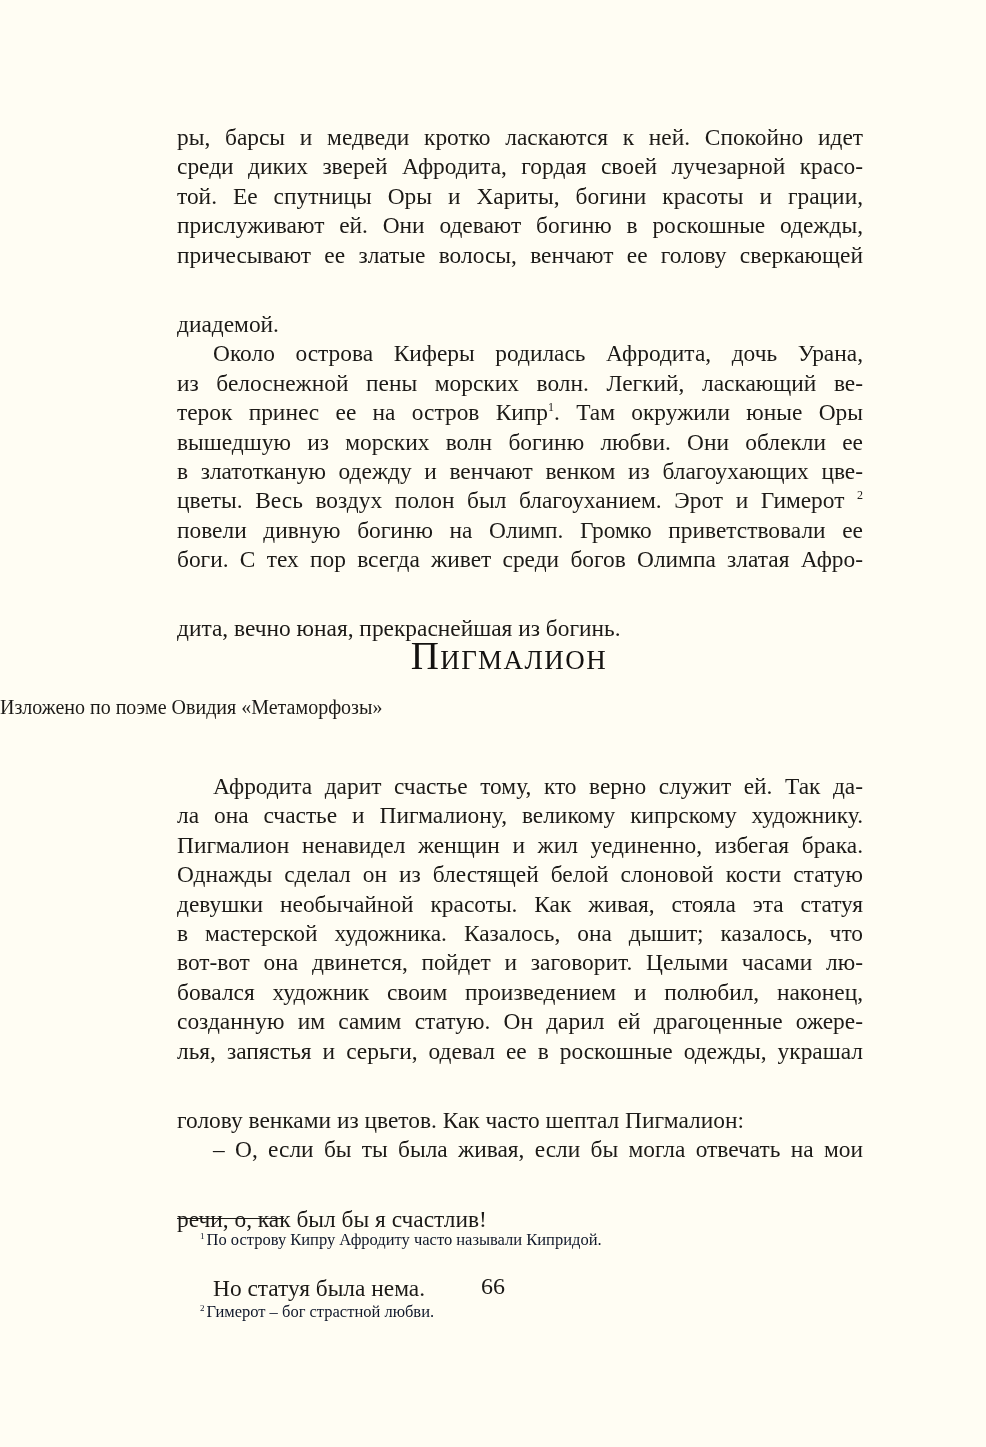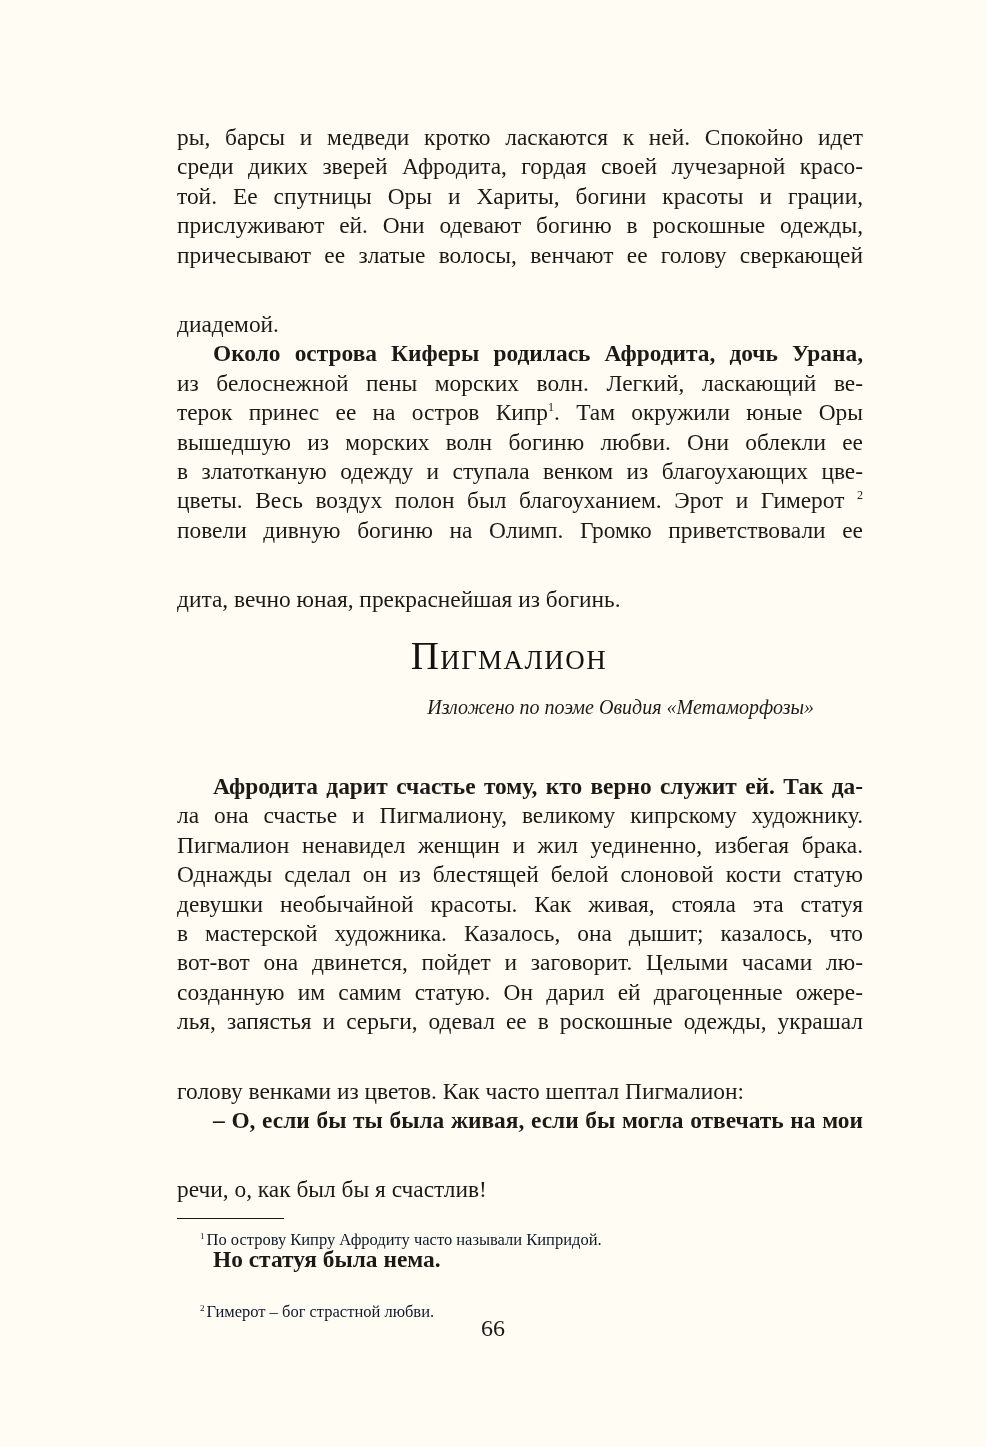--- a/index.html
+++ b/index.html
@@ -34,21 +34,20 @@
       text-align-last: justify;
       white-space: nowrap;
       height: 29.4px;
     }
     .para .line.last {
       text-align-last: left;
       margin-top: 40px;
     }
     .indent {
       padding-left: 36px;
-      font-weight: bold;
     }
     sup.fn {
       font-size: 12px;
       vertical-align: 9px;
       line-height: 0;
     }
     .chapter-title {
       position: absolute;
       left: 0;
       width: 986px;
@@ -59,22 +58,21 @@
       font-variant: small-caps;
       color: #141210;
       margin: 16px;
       font-weight: normal;
     }
     .chapter-subtitle {
       position: absolute;
       left: 0;
       width: 814px;
       top: 696px;
-      text-align: right;
-      font-style: italic;
+      text-align: left;
       font-size: 20px;
       color: #1c1a17;
       margin: 0;
     }
     .page2 {
       position: absolute;
       left: 177px;
       top: 772px;
       width: 686px;
     }
@@ -99,21 +97,21 @@
       vertical-align: 6px;
       line-height: 0;
       margin-right: 2px;
     }
     .fn1 { top: 1230px; }
     .fn2 { top: 1266px; margin-top: 36px; }
     .page-number {
       position: absolute;
       left: 0;
       width: 986px;
-      top: 1315px;
+      top: 1273px;
       text-align: center;
       font-size: 24px;
       color: #1c1a17;
     }
   </style>
 </head>
 <body>
 
 <div class="page">
   <p class="para">
@@ -122,39 +120,41 @@
     <span class="line">той. Ее спутницы Оры и Хариты, богини красоты и грации,</span>
     <span class="line">прислуживают ей. Они одевают богиню в роскошные одежды,</span>
     <span class="line">причесывают ее златые волосы, венчают ее голову сверкающей</span>
     <span class="line last">диадемой.</span>
   </p>
   <p class="para">
     <span class="line indent">Около острова Киферы родилась Афродита, дочь Урана,</span>
     <span class="line">из белоснежной пены морских волн. Легкий, ласкающий ве-</span>
     <span class="line"><span>терок принес ее на остров Кипр</span><sup class="fn">1</sup><span>. Там окружили юные Оры</span></span>
     <span class="line">вышедшую из морских волн богиню любви. Они облекли ее</span>
-    <span class="line">в златотканую одежду и ступала венком из благоухающих цве-</span>
+    <span class="line">в златотканую одежду и венчают венком из благоухающих цве-</span>
     <span class="line"><span>цветы. Весь воздух полон был благоуханием. Эрот и Гимерот</span>&nbsp;<sup class="fn">2</sup></span>
     <span class="line">повели дивную богиню на Олимп. Громко приветствовали ее</span>
+    <span class="line">боги. С тех пор всегда живет среди богов Олимпа златая Афро-</span>
     <span class="line last">дита, вечно юная, прекраснейшая из богинь.</span>
   </p>
 </div>
 
 <h2 class="chapter-title">Пигмалион</h2>
 <div class="chapter-subtitle">Изложено по поэме Овидия «Метаморфозы»</div>
 
 <div class="page2">
   <p class="para">
     <span class="line indent">Афродита дарит счастье тому, кто верно служит ей. Так да-</span>
     <span class="line">ла она счастье и Пигмалиону, великому кипрскому художнику.</span>
     <span class="line">Пигмалион ненавидел женщин и жил уединенно, избегая брака.</span>
     <span class="line">Однажды сделал он из блестящей белой слоновой кости статую</span>
     <span class="line">девушки необычайной красоты. Как живая, стояла эта статуя</span>
     <span class="line">в мастерской художника. Казалось, она дышит; казалось, что</span>
     <span class="line">вот-вот она двинется, пойдет и заговорит. Целыми часами лю-</span>
+    <span class="line">бовался художник своим произведением и полюбил, наконец,</span>
     <span class="line">созданную им самим статую. Он дарил ей драгоценные ожере-</span>
     <span class="line">лья, запястья и серьги, одевал ее в роскошные одежды, украшал</span>
     <span class="line last">голову венками из цветов. Как часто шептал Пигмалион:</span>
   </p>
   <p class="para">
     <span class="line indent">– О, если бы ты была живая, если бы могла отвечать на мои</span>
     <span class="line last">речи, о, как был бы я счастлив!</span>
   </p>
   <p class="para">
     <span class="line indent last">Но статуя была нема.</span>

